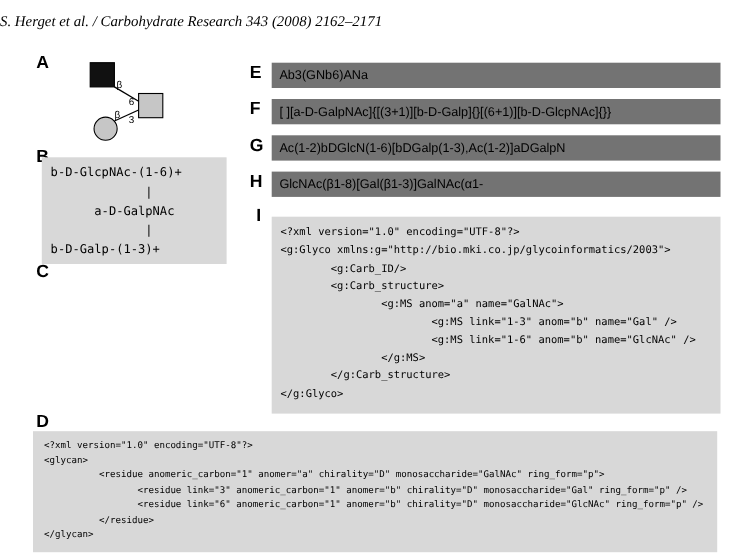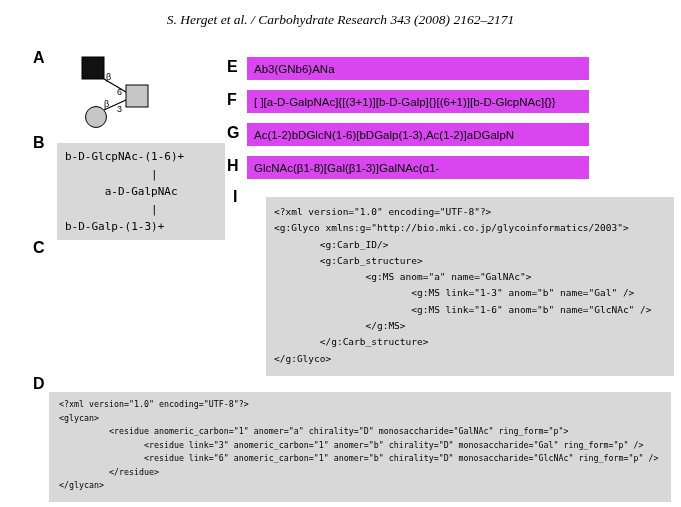--- a/index.html
+++ b/index.html
@@ -11,21 +11,20 @@
     background: #ffffff;
     font-family: "Liberation Sans", sans-serif;
     color: #000;
     overflow: hidden;
   }
   .header {
     position: absolute;
     top: 12px;
     left: 0;
     width: 100%;
-    text-align: center;
     font-family: "Liberation Serif", serif;
     font-style: italic;
     font-size: 13.5px;
     color: #000;
   }
   .panel-label {
     position: absolute;
     font-weight: bold;
     font-size: 16px;
     line-height: 16px;
@@ -33,33 +32,32 @@
   }
   .graybox {
     position: absolute;
     background: #d8d8d8;
   }
   .codebox {
     font-family: "DejaVu Sans Mono", monospace;
     white-space: pre;
     overflow: hidden;
     color: #000;
-    margin-left: 19px;
   }
   .code-lg { font-size: 11px; }
   .box-b { left: 38px; top: 143px; width: 168px; height: 97px; padding: 5px 8px; line-height: 17.5px; }
   .box-c { left: 38px; top: 248px; width: 168px; height: 128px; padding: 6px 8px; line-height: 16.5px; }
   .box-d { left: 30px; top: 392px; width: 622px; height: 110px; padding: 6px 10px; font-size: 8.3px; line-height: 13.5px; }
   .box-i { left: 247px; top: 197px; width: 408px; height: 179px; padding: 7px 8px; font-size: 9.5px; line-height: 16.3px; }
   .bar {
     position: absolute;
     left: 247px;
-    width: 342px;
+    width: 408px;
     height: 23px;
-    background: #d946ef;
+    background: #737373;
     display: flex;
     align-items: center;
     padding-left: 7px;
     font-size: 11.5px;
     white-space: pre;
     overflow: hidden;
   }
   .bar-e { top: 57px; }
   .bar-f { top: 90px; }
   .bar-g { top: 123px; }

